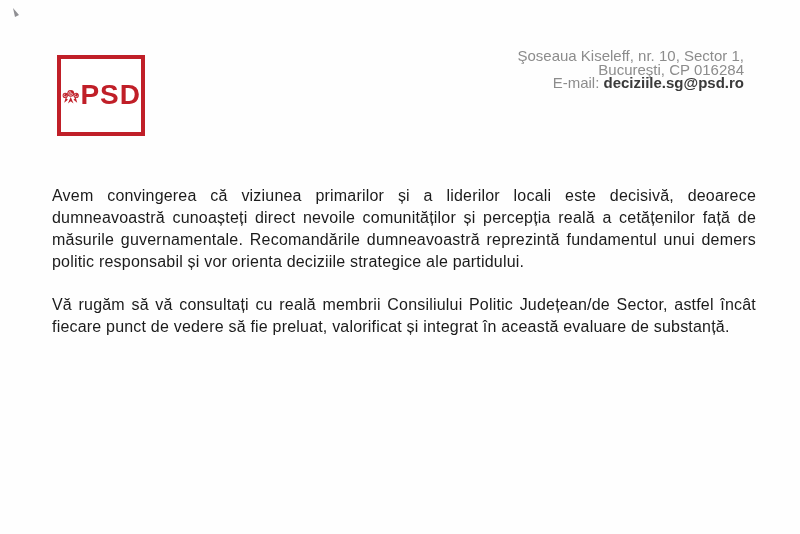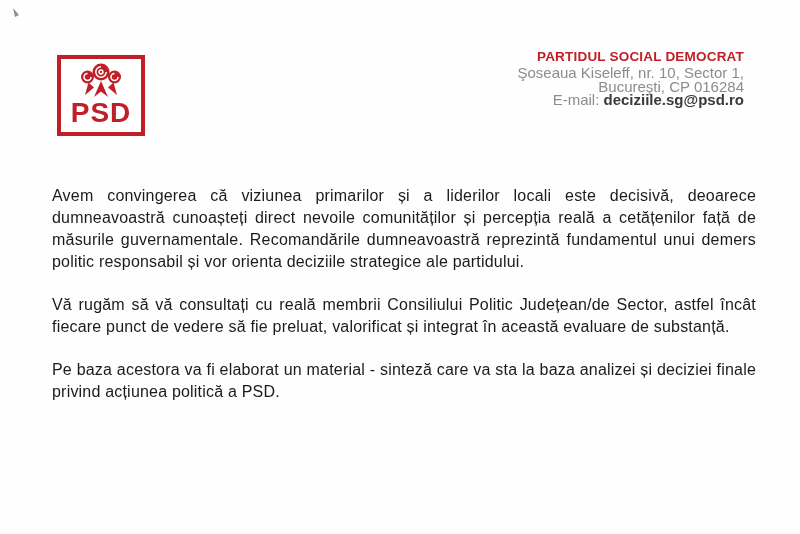--- a/index.html
+++ b/index.html
@@ -17,21 +17,21 @@
   
   .speck { position: absolute; left: 11px; top: 5px; width: 10px; height: 12px; }
 
   
   .logo-box {
     position: absolute; left: 57px; top: 55px;
     width: 88px; height: 81px;
     border: 4px solid #c01f28;
     box-sizing: border-box;
     background: #fff;
-    display: flex; flex-direction: column; align-items: center;
+    display: flex; flex-direction: row; align-items: center;
   }
   .logo-roses { margin-top: 2px; }
   .logo-text {
     font-weight: bold; font-size: 28px; line-height: 1;
     color: #c01f28; letter-spacing: 1px; margin-top: -2px;
   }
 
   
   .contact { position: absolute; top: 49px; right: 56px; text-align: right; }
   .contact .org {
@@ -74,25 +74,23 @@
         <path d="M24 5.8 a5.2 5.2 0 1 0 5.2 5.2"></path>
         <circle cx="24" cy="11" r="1.9"></circle>
         <path d="M10.5 12.6 a3.5 3.5 0 1 0 3.5 3.5"></path>
         <path d="M37.5 12.6 a3.5 3.5 0 1 0 3.5 3.5"></path>
       </g>
     </svg>
     <div class="logo-text">PSD</div>
   </div>
 
   <div class="contact">
-    <div class="org">PARTIDUL SOCIAL DEMOCRAT</div>
     <div class="line">Şoseaua Kiseleff, nr. 10, Sector 1,</div>
     <div class="line">Bucureşti, CP 016284</div>
     <div class="line"><span>E-mail: </span><span class="strong">deciziile.sg@psd.ro</span></div>
   </div>
 
   <div class="body-text">
     <p>Avem convingerea că viziunea primarilor și a liderilor locali este decisivă, deoarece dumneavoastră cunoașteți direct nevoile comunităților și percepția reală a cetățenilor față de măsurile guvernamentale. Recomandările dumneavoastră reprezintă fundamentul unui demers politic responsabil și vor orienta deciziile strategice ale partidului.</p>
     <p>Vă rugăm să vă consultați cu reală membrii Consiliului Politic Județean/de Sector, astfel încât fiecare punct de vedere să fie preluat, valorificat și integrat în această evaluare de substanță.</p>
-    <p>Pe baza acestora va fi elaborat un material - sinteză care va sta la baza analizei și deciziei finale privind acțiunea politică a PSD.</p>
   </div>
 
 </div>
 
 </body></html>

